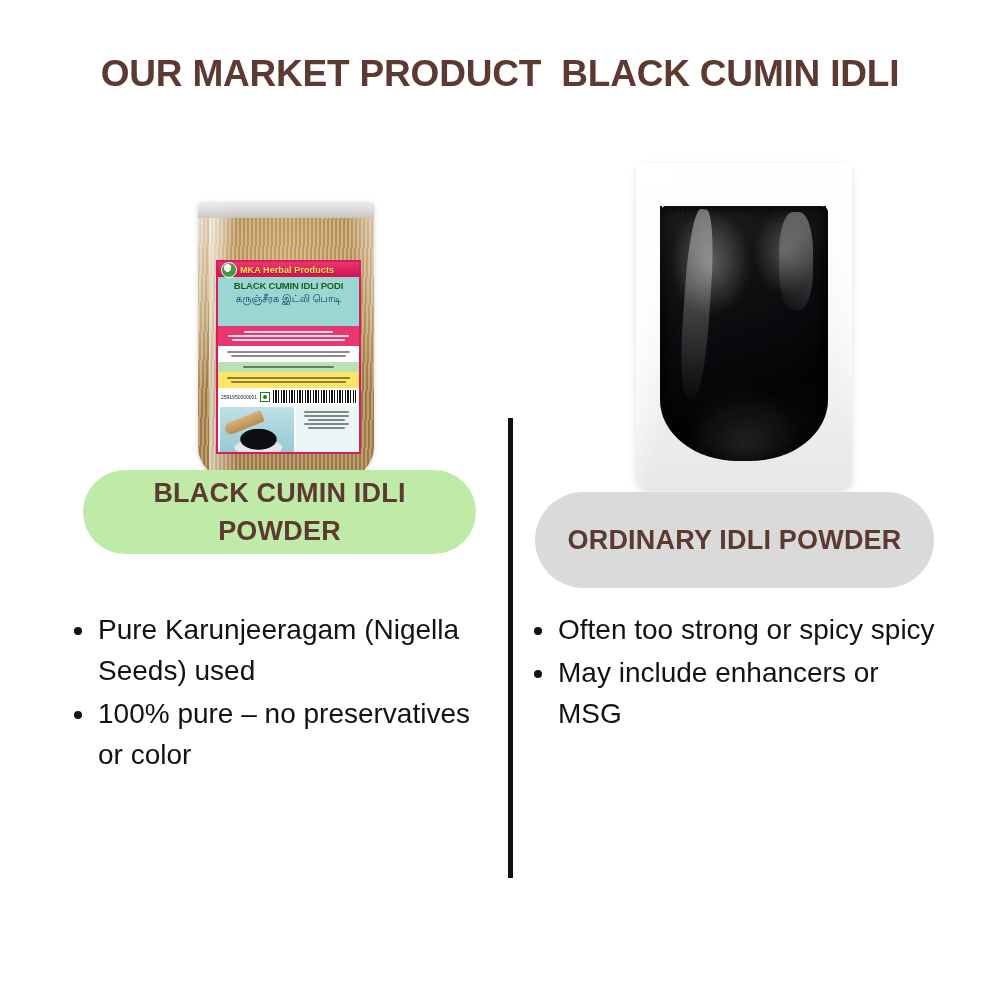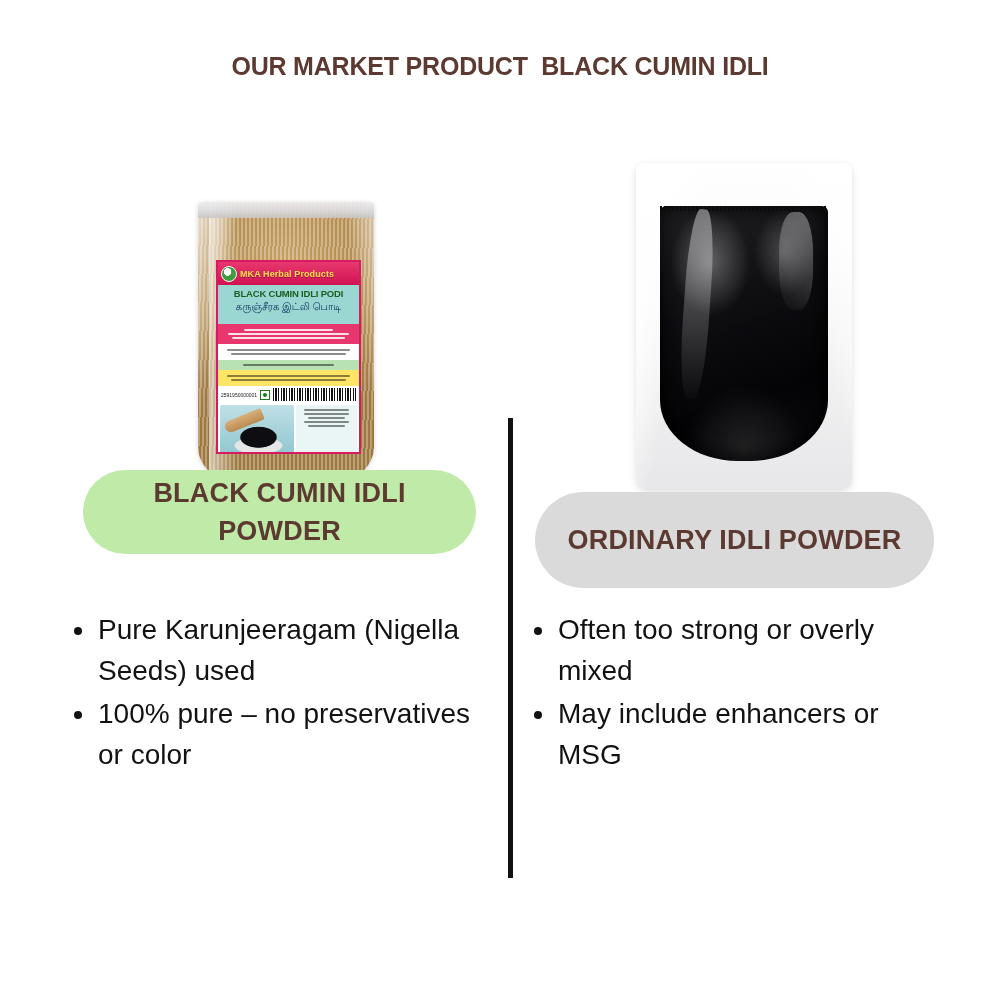--- a/index.html
+++ b/index.html
@@ -23,21 +23,21 @@
   
   .headline {
     position: absolute;
     left: 70px;
     top: 50px;
     width: 860px;
     text-align: center;
     color: #5c3a32;
     font-family: "Liberation Sans", sans-serif;
     font-weight: bold;
-    font-size: 25px;
+    font-size: 37px;
     letter-spacing: -0.2px;
     line-height: 1.28;
     text-transform: uppercase;
   }
   .headline .ln {
     display: block;
     white-space: pre;
   }
 
   
@@ -89,21 +89,21 @@
     left: 18px;
     top: 58px;
     width: 141px;
     height: 190px;
     background: #ffffff;
     border: 2px solid #d81b60;
     overflow: hidden;
     font-family: "Liberation Sans", sans-serif;
   }
   .lbl-brandbar {
-    height: 23px;
+    height: 15px;
     background: linear-gradient(#e8376e, #cf1452);
     display: flex;
     align-items: center;
     padding-left: 3px;
   }
   .lbl-logo {
     width: 16px; height: 16px;
     border-radius: 50%;
     background: radial-gradient(circle at 40% 35%, #ffffff 0 30%, #3f9d3f 32% 100%);
     flex: none;
@@ -114,21 +114,21 @@
   .lbl-brand {
     color: #ffe14d;
     font-size: 9px;
     font-weight: bold;
     letter-spacing: 0.1px;
     text-shadow: 0 1px 0 rgba(0,0,0,0.35);
     white-space: nowrap;
   }
   .lbl-teal {
     background: #9ad7d2;
-    padding: 3px 2px 10px;
+    padding: 3px 2px 20px;
     text-align: center;
   }
   .lbl-title {
     color: #1b5e20;
     font-size: 9.5px;
     font-weight: bold;
     letter-spacing: -0.2px;
     white-space: nowrap;
   }
   .lbl-tamil {
@@ -429,17 +429,17 @@
 
   <div class="pill pill-left">BLACK CUMIN IDLI POWDER</div>
   <div class="pill pill-right">ORDINARY IDLI POWDER</div>
 
   <ul class="bullets bullets-left">
     <li>Pure Karunjeeragam (Nigella Seeds) used</li>
     <li>100% pure – no preservatives or color</li>
   </ul>
 
   <ul class="bullets bullets-right">
-    <li>Often too strong or overly mixed</li>
+    <li>Often too strong or spicy spicy</li>
     <li>May include enhancers or MSG</li>
   </ul>
 
 </div>
 
 </body></html>

